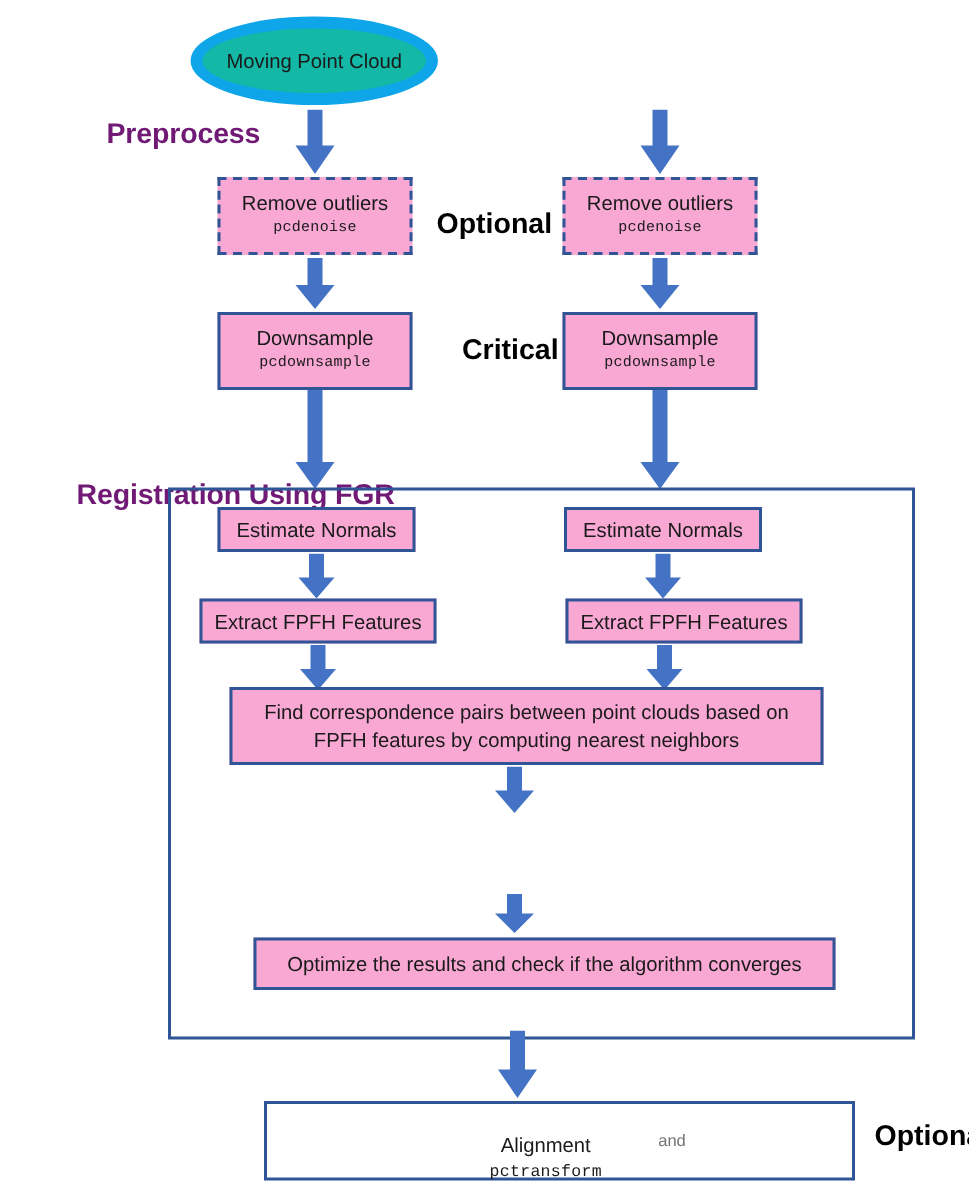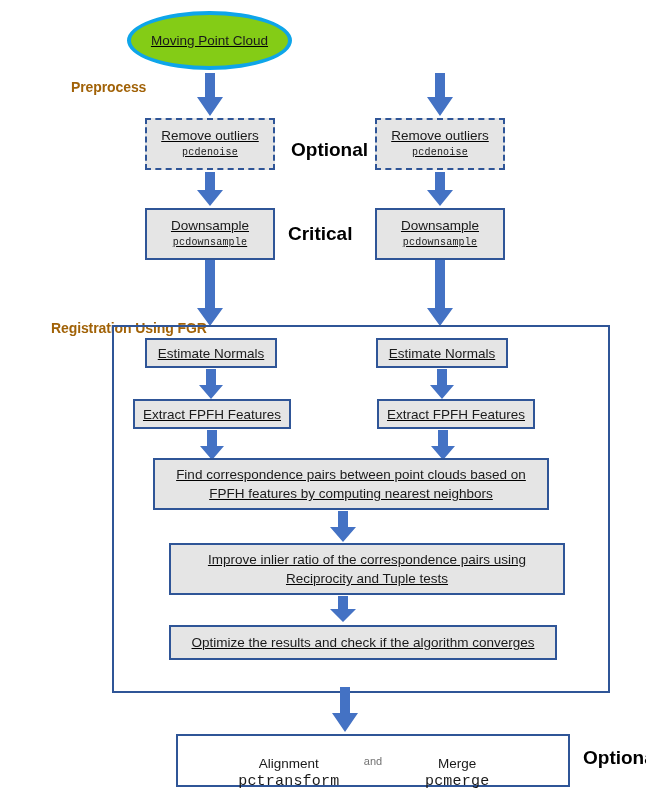--- a/index.html
+++ b/index.html
@@ -15,65 +15,63 @@
     width: 646px;
     height: 790px;
     background: #ffffff;
     overflow: hidden;
   }
   
   .section-label {
     position: absolute;
     font-family: "Liberation Sans", sans-serif;
     font-weight: bold;
-    font-size: 14px;
-    color: #a16207;
+    font-size: 19px;
+    color: #701a75;
     white-space: nowrap;
     letter-spacing: -0.1px;
   }
   
   .side-label {
     position: absolute;
     font-family: "Liberation Sans", sans-serif;
     font-weight: bold;
     font-size: 19px;
     color: #000000;
     white-space: nowrap;
     text-align: center;
   }
   
   .ellipse {
     position: absolute;
-    border: 4px solid #0ea5e9;
+    border: 8px solid #0ea5e9;
     border-radius: 50%;
     box-sizing: border-box;
     display: flex;
     align-items: center;
     justify-content: center;
-    background: #84cc16;
-    text-decoration: underline;
+    background: #14b8a6;
   }
   .ellipse span {
     font-family: "Liberation Sans", sans-serif;
     font-size: 13.5px;
     color: #1a1a1a;
     white-space: nowrap;
   }
   
   .box {
     position: absolute;
     box-sizing: border-box;
     border: 2px solid #2F5597;
-    background: #e5e5e5;
+    background: #f9a8d4;
     display: flex;
     flex-direction: column;
     align-items: center;
     justify-content: center;
     text-align: center;
-    text-decoration: underline;
   }
   .box.dashed {
     border-style: dashed;
     border-width: 2px;
   }
   .box .txt {
     font-family: "Liberation Sans", sans-serif;
     font-size: 13.5px;
     color: #1a1a1a;
     line-height: 17px;
@@ -123,21 +121,21 @@
   .merge-cell .txt {
     font-family: "Liberation Sans", sans-serif;
     font-size: 13.5px;
     color: #1a1a1a;
     line-height: 18px;
     white-space: nowrap;
     margin-top: 24px;
   }
   .merge-cell .code {
     font-family: "Liberation Mono", "DejaVu Sans Mono", monospace;
-    font-size: 15px;
+    font-size: 11px;
     color: #1a1a1a;
     line-height: 18px;
     white-space: nowrap;
     letter-spacing: 0.2px;
   }
   .merge-conj {
     font-family: "Liberation Sans", sans-serif;
     font-size: 11px;
     color: #737373;
     white-space: nowrap;
@@ -148,21 +146,21 @@
 
 <div id="canvas">
 
   <div class="section-label" style="left:71px; top:79px;">Preprocess</div>
 
   <div class="section-label" style="left:51px; top:288px;margin-top:32px;">Registration Using FGR</div>
 
 
   <div class="side-label" style="left:291px; top:139px;">Optional</div>
 
-  <div class="side-label" style="left:288px; top:223px;">Critical</div>
+  <div class="side-label" style="left:308px; top:223px;">Critical</div>
 
   <div class="side-label" style="left:583px; top:747px;">Optional</div>
 
   <div class="ellipse" style="left:127px; top:11px; width:165px; height:59px;">
     <span>Moving Point Cloud</span>
   </div>
 
 
   <svg class="arrow" style="left:196px; top:73px;" width="28" height="45" viewBox="0 0 28 45">
     <polygon points="9,0 19,0 19,24 27,24 14,43 1,24 9,24" fill="#4472C4"></polygon>
@@ -238,41 +236,34 @@
   </svg>
 
   <div class="box" style="left:153px; top:458px; width:396px; height:52px;">
     <div class="txt wrap">Find correspondence pairs between point clouds based on FPFH features by computing nearest neighbors</div>
   </div>
 
   <svg class="arrow" style="left:329px; top:511px;" width="28" height="33" viewBox="0 0 28 33">
     <polygon points="9,0 19,0 19,16 27,16 14,31 1,16 9,16" fill="#4472C4"></polygon>
   </svg>
 
-  <div class="box" style="left:169px; top:543px; width:396px; height:52px;">
-    <div class="txt wrap">Improve inlier ratio of the correspondence pairs using Reciprocity and Tuple tests</div>
-  </div>
 
   <svg class="arrow" style="left:329px; top:596px;" width="28" height="28" viewBox="0 0 28 28">
     <polygon points="9,0 19,0 19,13 27,13 14,26 1,13 9,13" fill="#4472C4"></polygon>
   </svg>
 
   <div class="box" style="left:169px; top:625px; width:388px; height:35px;">
     <div class="txt">Optimize the results and check if the algorithm converges</div>
   </div>
 
   <svg class="arrow" style="left:331px; top:687px;" width="28" height="47" viewBox="0 0 28 47">
     <polygon points="9,0 19,0 19,26 27,26 14,45 1,26 9,26" fill="#4472C4"></polygon>
   </svg>
 
   <div class="merge-row" style="left:176px; top:734px; width:394px; height:53px;">
     <div class="merge-cell" style="width:150px;">
       <div class="txt">Alignment</div>
       <div class="code">pctransform</div>
     </div>
     <div class="merge-conj">and</div>
-    <div class="merge-cell" style="width:150px;">
-      <div class="txt">Merge</div>
-      <div class="code">pcmerge</div>
-    </div>
   </div>
 
 </div>
 
 </body></html>

